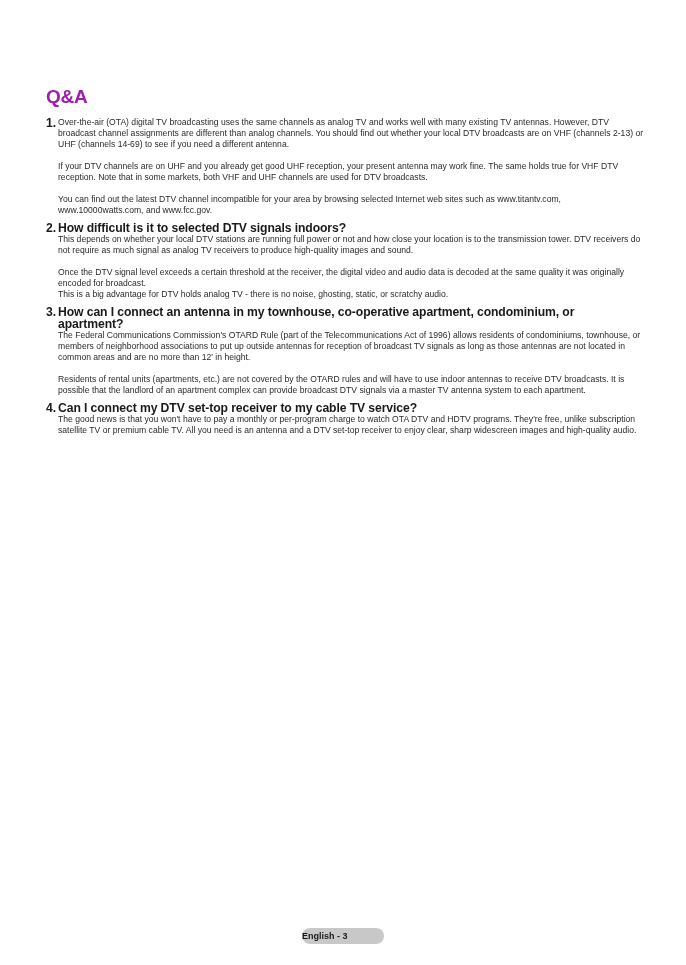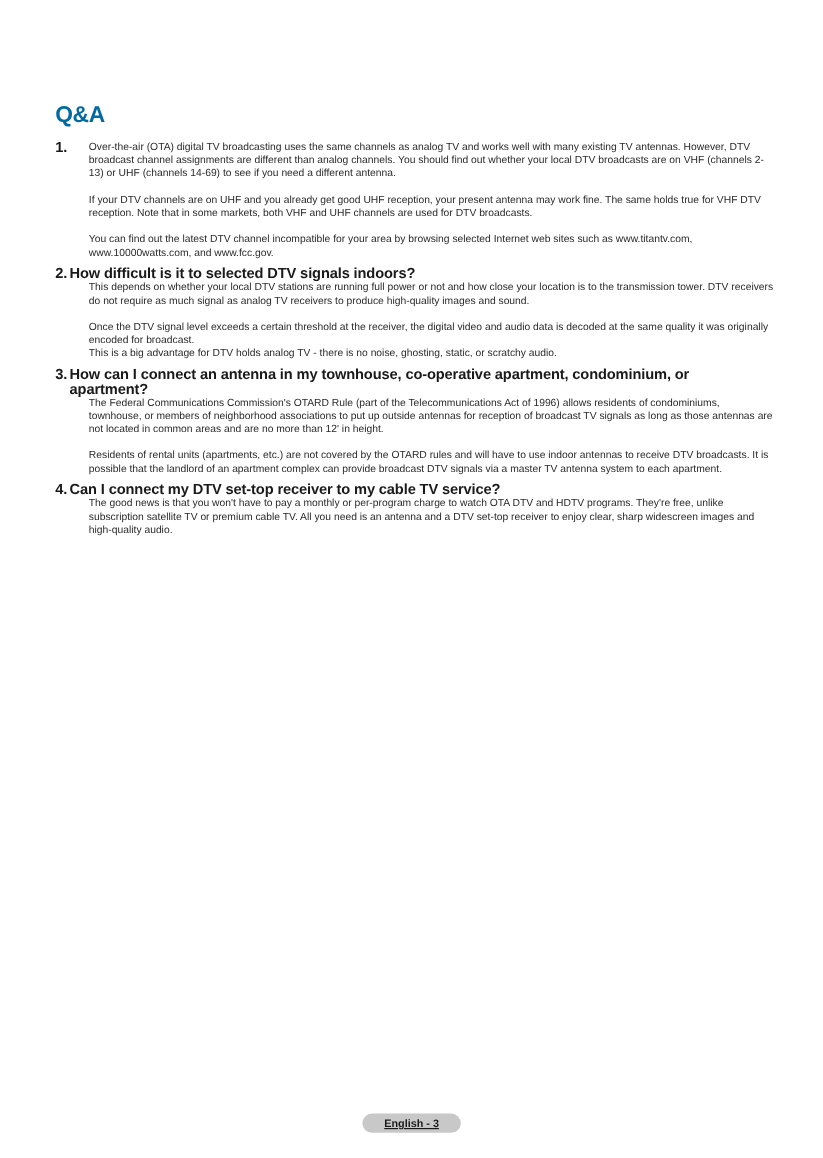--- a/index.html
+++ b/index.html
@@ -15,21 +15,21 @@
       font-family: "Liberation Sans", sans-serif;
       color: #1a1a1a;
     }
     .page-title {
       position: absolute;
       left: 46px;
       top: 86px;
       font-size: 19px;
       font-weight: bold;
       letter-spacing: -0.3px;
-      color: #0369a1;
+      color: #a21caf;
     }
     .qa-list {
       position: absolute;
       left: 46px;
       top: 117px;
       width: 600px;
     }
     .qa-item {
       margin-bottom: 2px;
     }
@@ -47,42 +47,40 @@
       left: 0;
       top: 0;
     }
     .answer {
       padding-left: 12px;
       font-size: 8.6px;
       line-height: 11px;
       color: #2a2a2a;
     }
     .answer p {
-      margin: 0 0 11px 16px;
+      margin: 0 0 11px 0;
     }
     .answer p.tight {
       margin-bottom: 0;
     }
     .answer p.last {
       margin-bottom: 0;
     }
     .footer-badge {
       position: absolute;
       left: 302px;
       top: 928px;
       width: 82px;
       height: 16px;
       border-radius: 8px;
       background: #c8c8c8;
       font-size: 9px;
       font-weight: bold;
       color: #1a1a1a;
-      text-align: center;
       line-height: 16px;
-      text-decoration: underline;
     }
   </style>
 </head>
 <body>
 
 <div class="page-title">Q&amp;A</div>
 
 <div class="qa-list">
 
   <div class="qa-item">

